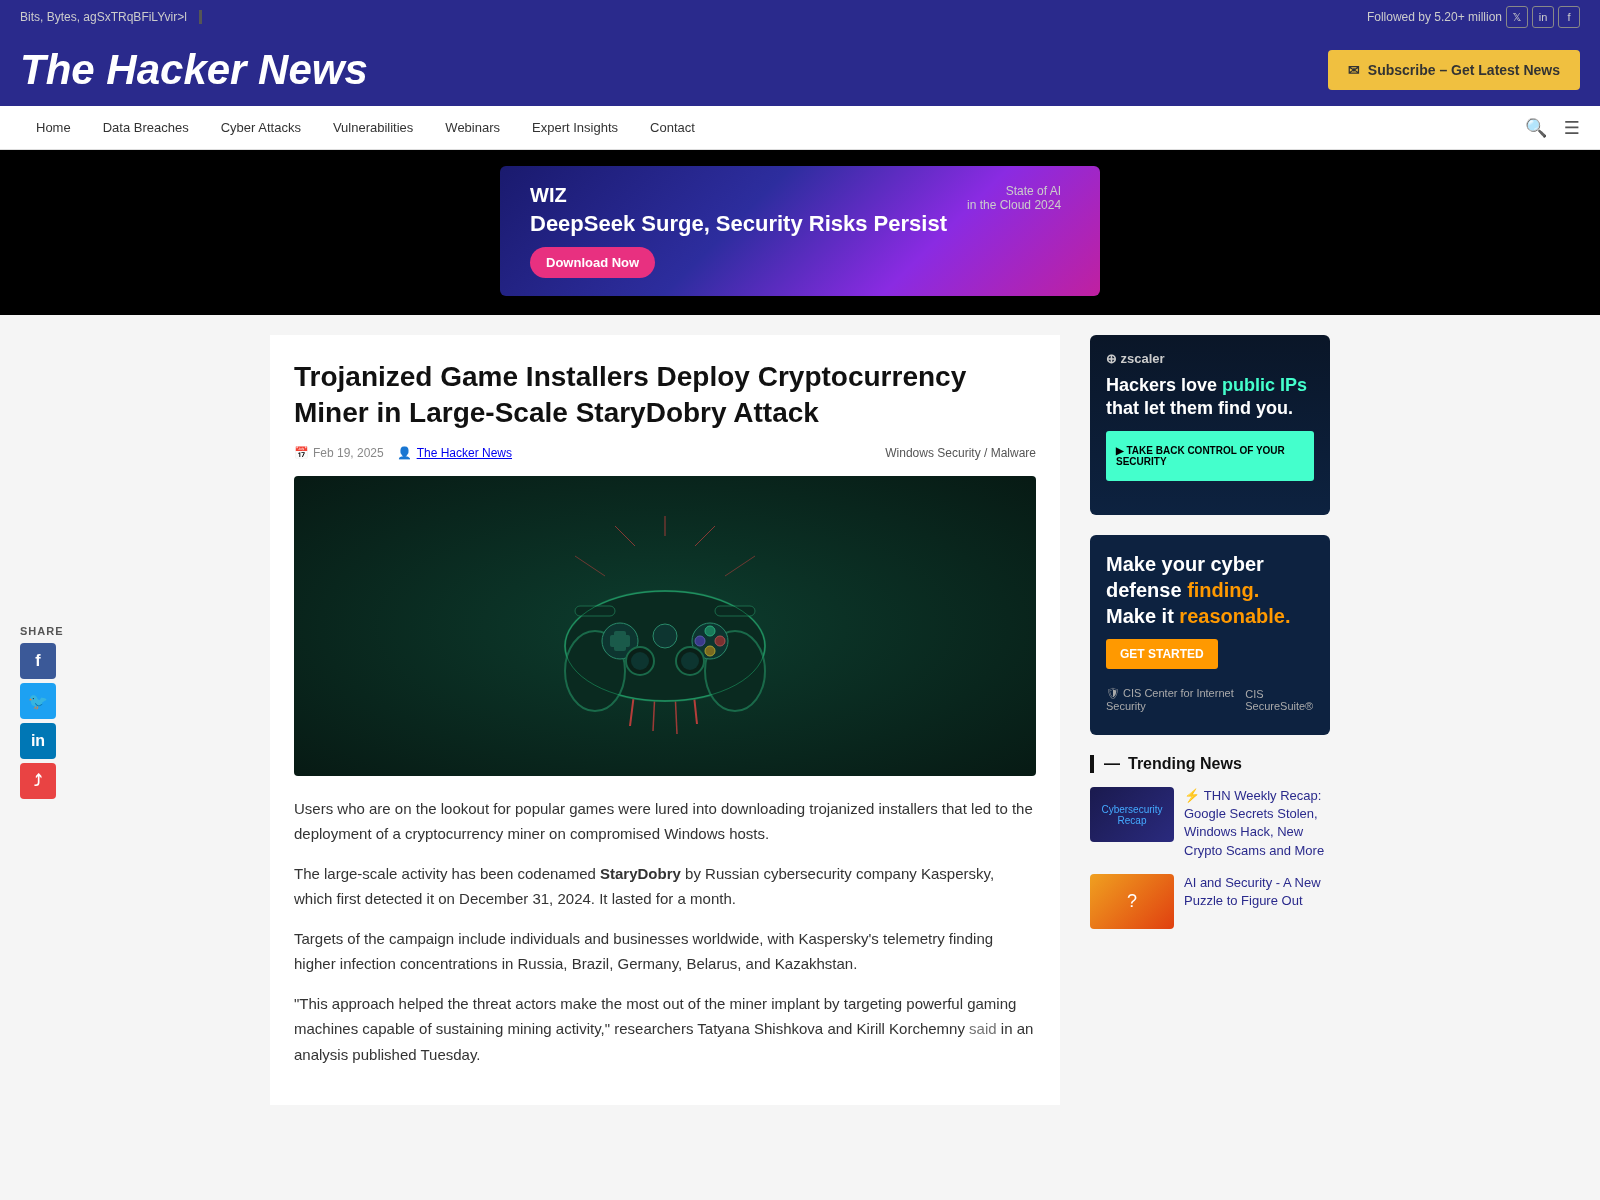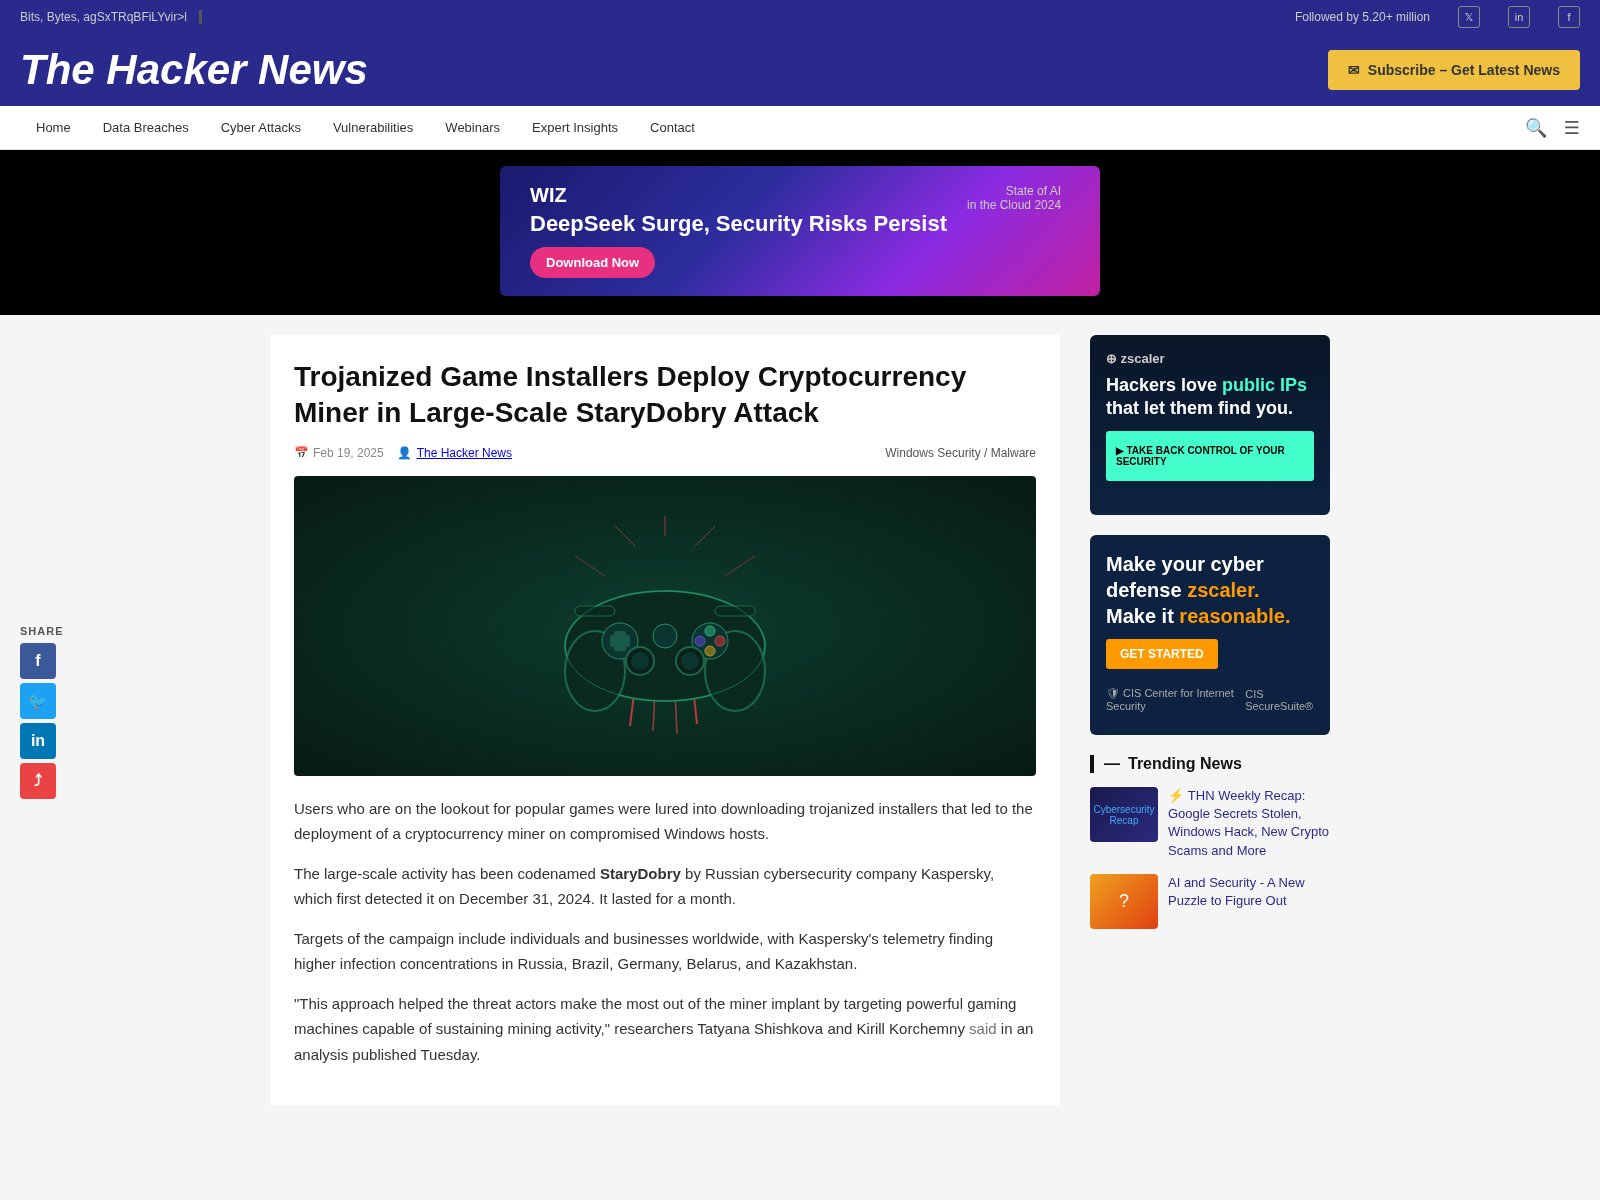--- a/index.html
+++ b/index.html
@@ -9,21 +9,21 @@
     .top-bar {
       background: #2a2a8c;
       color: #ccc;
       font-size: 12px;
       padding: 6px 20px;
       display: flex;
       justify-content: space-between;
       align-items: center;
     }
     .top-bar-left { display: flex; align-items: center; gap: 8px; }
-    .top-bar-right { display: flex; align-items: center; gap: 28px; }
+    .top-bar-right { display: flex; align-items: center; gap: 4px; }
     .social-icon {
       display: inline-flex; align-items: center; justify-content: center;
       width: 22px; height: 22px; border: 1px solid #888; border-radius: 3px;
       color: #ccc; font-size: 11px; cursor: pointer;
     }
     .rss-bar {
       background: #555;
       height: 14px; width: 3px;
       display: inline-block;
       margin-left: 4px;
@@ -253,21 +253,21 @@
       display: flex;
       align-items: center;
       gap: 8px;
     }
     .trending-item {
       display: flex;
       gap: 10px;
       margin-bottom: 14px;
     }
     .trending-thumb {
-      width: 68px;
+      width: 84px;
       height: 55px;
       flex-shrink: 0;
       border-radius: 4px;
       overflow: hidden;
     }
     .thumb-cyber {
       background: linear-gradient(135deg, #1a1a4e, #2a2a7e);
       width: 100%; height: 100%;
       display: flex; align-items: center; justify-content: center;
       color: #4af; font-size: 10px; text-align: center;
@@ -434,21 +434,21 @@
         <div class="headline">
           Hackers love <span style="color:#4fc">public IPs</span> that let them find you.
         </div>
         <div class="cta-btn">
           ▶ TAKE BACK CONTROL OF YOUR SECURITY
         </div>
       </div>
 
       <div class="sidebar-ad ad-cis">
         <div class="headline">
-          Make your cyber defense <span class="orange">zscaler.</span><br>Make it <span class="orange">reasonable.</span>
+          Make your cyber defense <span class="orange">finding.</span><br>Make it <span class="orange">reasonable.</span>
         </div>
         <div class="cta-btn">GET STARTED</div>
         <div class="footer">
           <span>🛡 CIS Center for Internet Security</span>
           <span>CIS SecureSuite®</span>
         </div>
       </div>
 
       <div class="trending-section">
         <div class="trending-title">

